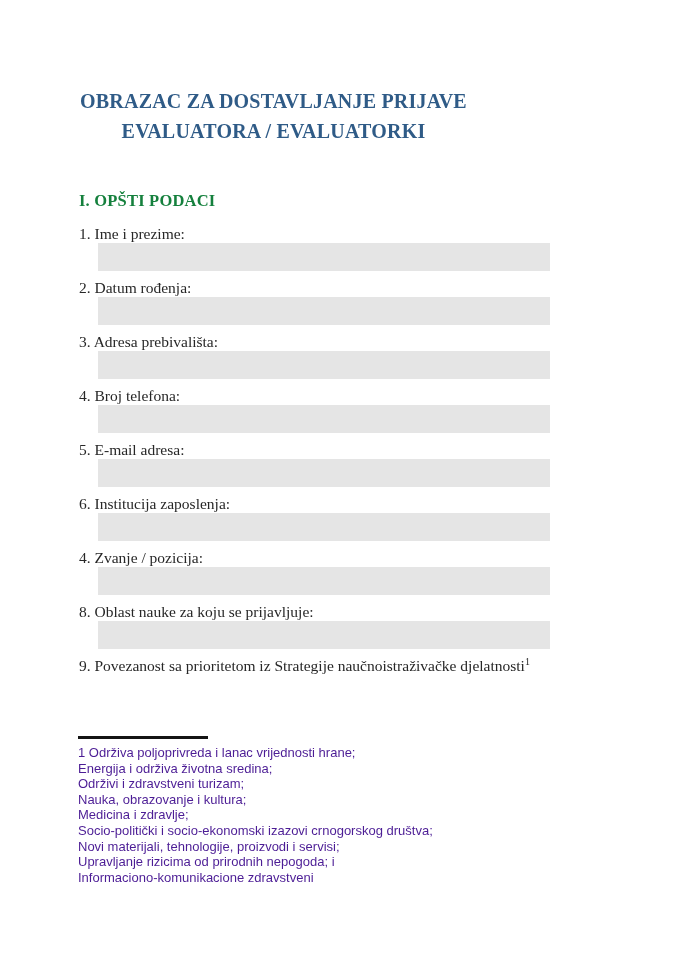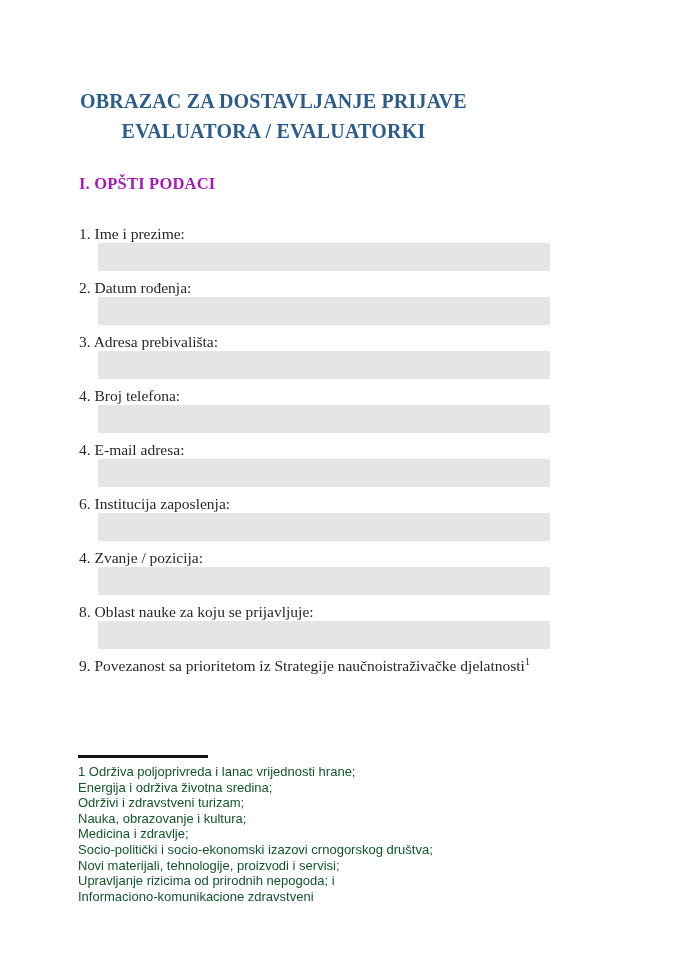--- a/index.html
+++ b/index.html
@@ -21,23 +21,23 @@
     width: 547px;
     text-align: center;
     color: #2F5B87;
     font-weight: bold;
     font-size: 20px;
     line-height: 30px;
     letter-spacing: 0.2px;
   }
   .section-heading {
     position: absolute;
-    top: 175px;
+    top: 192px;
     left: 79px;
-    color: #a21caf;
+    color: #15803d;
     font-weight: bold;
     font-size: 16.5px;
     line-height: 18px;
     letter-spacing: 0.2px;
   }
   .fields {
     position: absolute;
     top: 225px;
     left: 79px;
     width: 480px;
@@ -59,27 +59,27 @@
     background: #E5E5E5;
     margin-bottom: 8px;
     font-size: 15px;
     line-height: 28px;
     padding: 0 4px;
     box-sizing: border-box;
     color: #272727;
   }
   .footnote {
     position: absolute;
-    top: 755px;
+    top: 736px;
     left: 78px;
     width: 500px;
     font-family: "Liberation Sans", sans-serif;
     font-size: 13px;
     line-height: 15.6px;
-    color: #14532d;
+    color: #4c1d95;
   }
   .footnote-rule {
     width: 130px;
     height: 3px;
     background: #141414;
     margin-bottom: 6px;
   }
   .footnote-line {
     white-space: nowrap;
   }
@@ -111,21 +111,21 @@
     <div class="field-label"><span class="lbl">3. Adresa prebivališta:</span></div>
     <div class="field-input"></div>
   </div>
 
   <div class="field">
     <div class="field-label"><span class="lbl">4. Broj telefona:</span></div>
     <div class="field-input"></div>
   </div>
 
   <div class="field">
-    <div class="field-label"><span class="lbl">4. E-mail adresa:</span></div>
+    <div class="field-label"><span class="lbl">5. E-mail adresa:</span></div>
     <div class="field-input"></div>
   </div>
 
   <div class="field">
     <div class="field-label"><span class="lbl">6. Institucija zaposlenja:</span></div>
     <div class="field-input"></div>
   </div>
 
   <div class="field">
     <div class="field-label"><span class="lbl">4. Zvanje / pozicija:</span></div>

